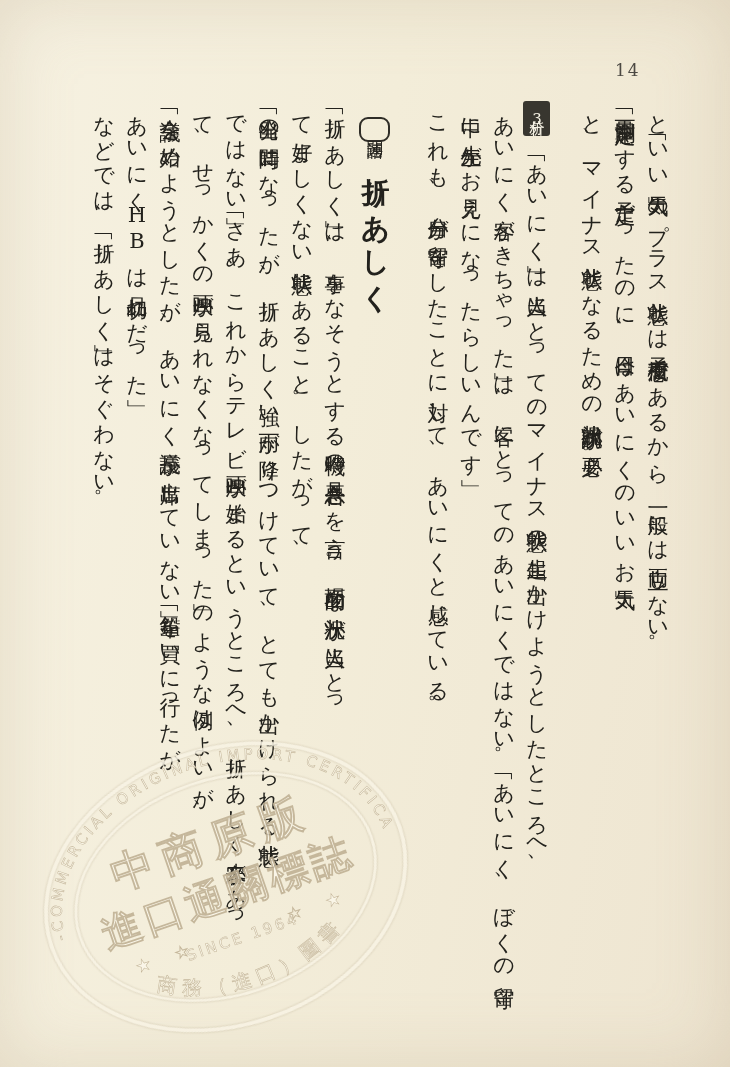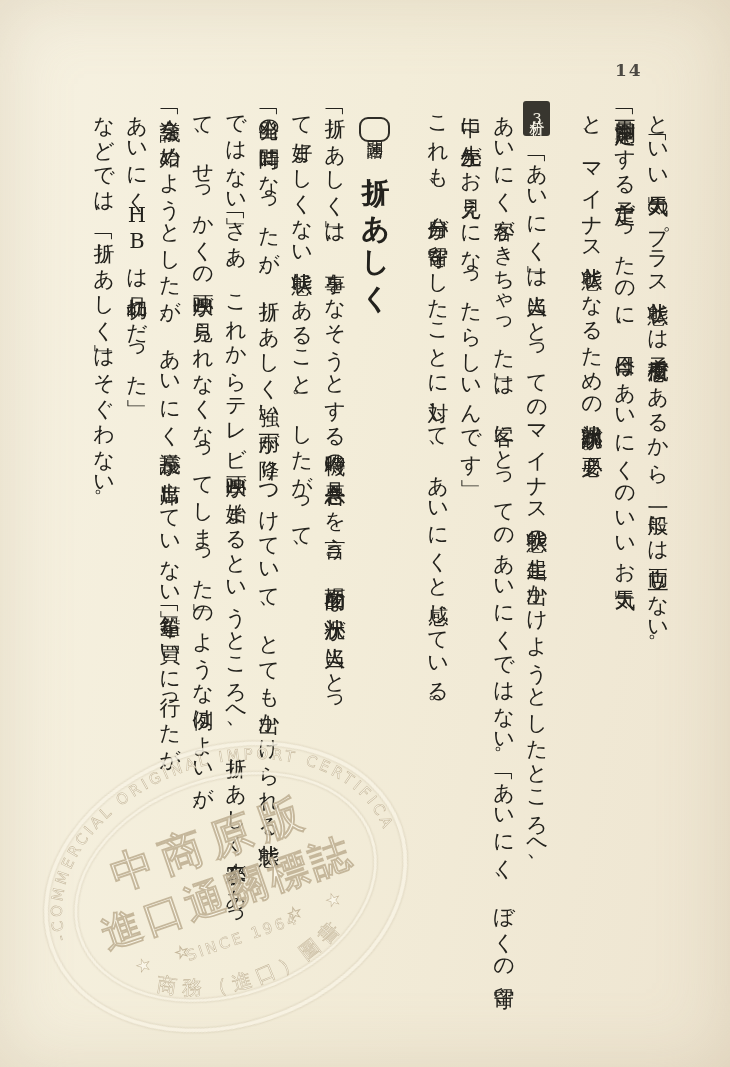--- a/index.html
+++ b/index.html
@@ -13,21 +13,20 @@
     width: 730px; height: 1067px;
     background: linear-gradient(100deg, #f6f1e1 0%, #f3edd9 45%, #eee5d1 100%);
     box-shadow: inset 0 0 70px rgba(185, 165, 135, 0.30);
   }
   .page-number {
     position: absolute;
     top: 60px; left: 615px;
     font-size: 17px;
     letter-spacing: 2px;
     color: #4c4943;
-    font-weight: bold;
   }
   
   .vtext {
     position: absolute;
     top: 101px; right: 56px;
     height: 942px;
     writing-mode: vertical-rl;
     text-orientation: upright;
     font-size: 21px;
     letter-spacing: 1.6px;

